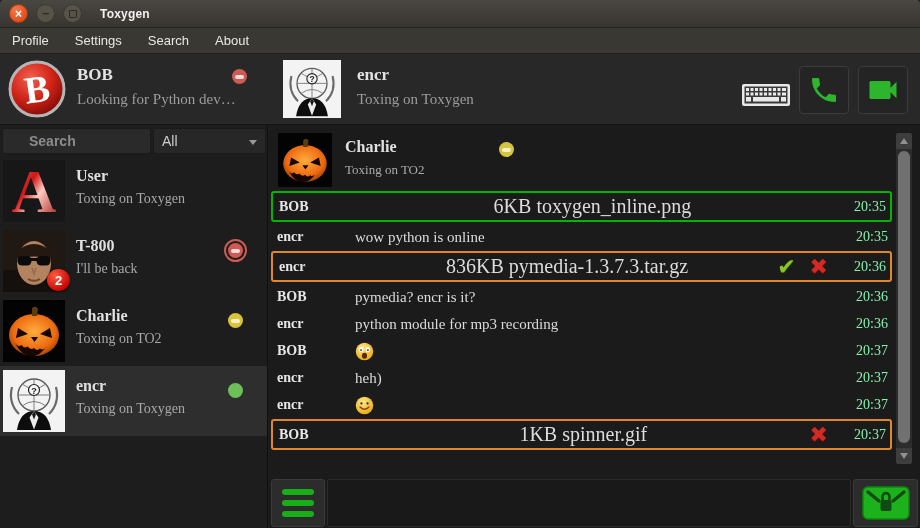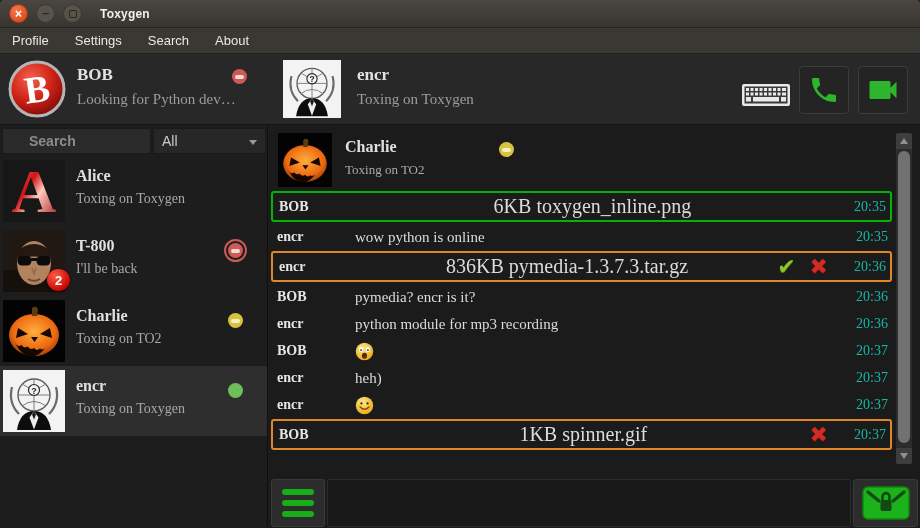--- a/index.html
+++ b/index.html
@@ -113,21 +113,21 @@
   .msg-row.frame-orange { height:31px; border:2px solid #e0862b; border-radius:3px; margin-bottom:2px;}
   .msg-sender { width:74px; font-weight:bold; font-size:14px; color:#e6e6e6; flex:none;}
   .msg-body { flex:1; font-size:15px; color:#dcdcdc; text-align:left; padding-left:4px;
     white-space:nowrap; overflow:hidden;}
   .msg-row.is-file .msg-body { text-align:center; font-size:20px; }
   .msg-actions { display:flex; gap:14px; margin-right:14px; align-items:center;}
   .act { font-size:22px; font-weight:bold; line-height:1; cursor:pointer;
     font-family:"DejaVu Sans", sans-serif; }
   .act.accept { color:#8cc32a; text-shadow:0 1px 0 #4e7a00;}
   .act.decline { color:#d22b24; text-shadow:0 1px 0 #6d0f0c;}
-  .msg-time { width:44px; text-align:right; font-size:14px; color:#14b8a6; flex:none;}
+  .msg-time { width:44px; text-align:right; font-size:14px; color:#86efac; flex:none;}
   .emoji { display:inline-block; width:19px; height:19px; vertical-align:-4px;}
   .emoji svg { width:100%; height:100%; display:block;}
   
   .scrollbar { position:absolute; right:8px; top:8px; width:16px; height:331px;
     background:#2c2c2c; border-radius:2px; }
   .sb-btn { position:absolute; left:0; width:16px; height:16px; background:#3d3d3d;
     display:flex; align-items:center; justify-content:center; cursor:pointer;}
   .sb-up { top:0; border-radius:2px 2px 0 0;}
   .sb-down { bottom:0; border-radius:0 0 2px 2px;}
   .tri-up { width:0;height:0;border-left:4px solid transparent;border-right:4px solid transparent;border-bottom:6px solid #909090;}
@@ -267,21 +267,21 @@
                   <stop offset="0%" stop-color="#ff7a68"></stop>
                   <stop offset="40%" stop-color="#cf1616"></stop>
                   <stop offset="58%" stop-color="#ffc9bf"></stop>
                   <stop offset="100%" stop-color="#9c0c0c"></stop>
                 </linearGradient>
               </defs>
               <rect width="62" height="62" fill="#171717"></rect>
               <text x="31" y="52" font-family="Liberation Serif,serif" font-size="62" font-weight="bold" fill="url(#g-ali)" text-anchor="middle">A</text>
             </svg>
           </div>
-    <div class="c-name">Alice</div>
+    <div class="c-name">User</div>
     <div class="c-status">Toxing on Toxygen</div>
 
   </div>
         <div class="contact">
     <div class="avatar c-avatar">
             <svg viewBox="0 0 62 62">
               <rect width="62" height="62" fill="#1f1813"></rect>
               <rect x="0" y="40" width="62" height="22" fill="#16100c"></rect>
               <ellipse cx="31" cy="33" rx="17" ry="22" fill="#b2835f"></ellipse>
               <path d="M13 22 q18 -16 36 0 l-2 9 q-16 -9 -32 0z" fill="#241810"></path>

